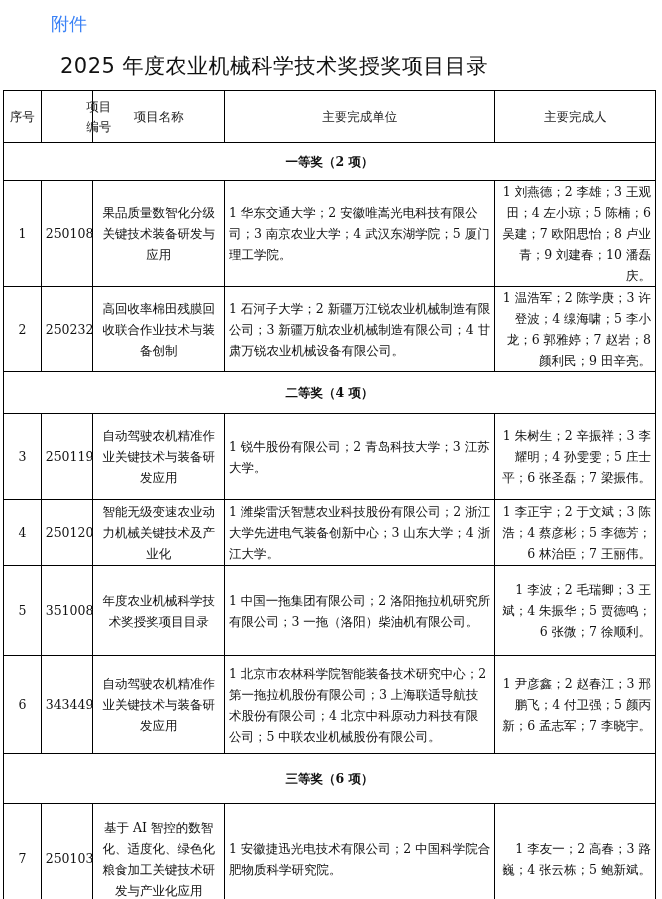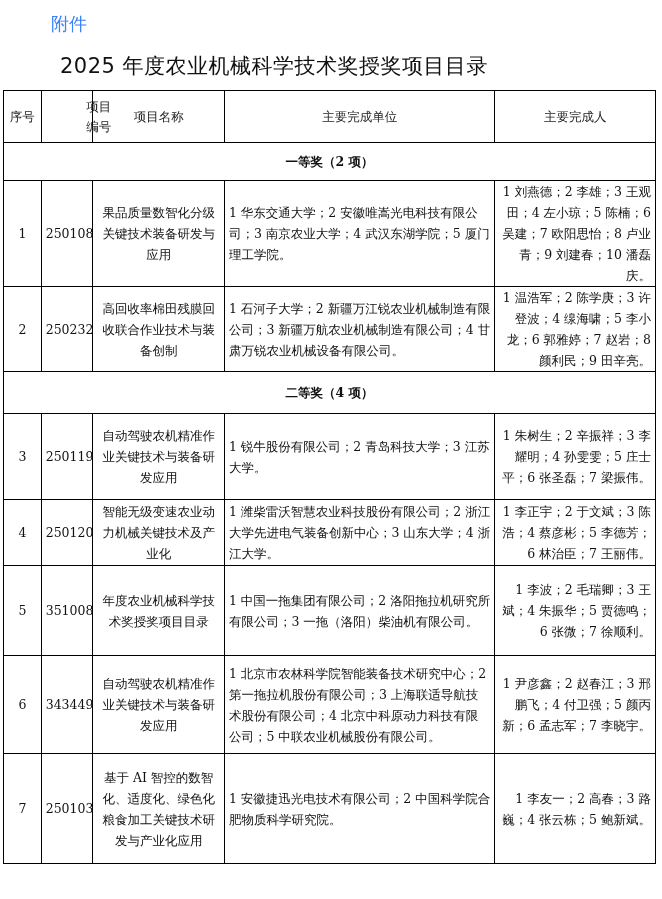--- a/index.html
+++ b/index.html
@@ -114,20 +114,23 @@
     <td class="people">1 李波；2 毛瑞卿；3 王斌；4 朱振华；5 贾德鸣；6 张微；7 徐顺利。</td>
   </tr>
   <tr style="height:98px">
     <td class="no">6</td>
     <td class="code">343449</td>
     <td class="name">自动驾驶农机精准作业关键技术与装备研发应用</td>
     <td class="unit">1 北京市农林科学院智能装备技术研究中心；2 第一拖拉机股份有限公司；3 上海联适导航技术股份有限公司；4 北京中科原动力科技有限公司；5 中联农业机械股份有限公司。</td>
     <td class="people">1 尹彦鑫；2 赵春江；3 邢鹏飞；4 付卫强；5 颜丙新；6 孟志军；7 李晓宇。</td>
   </tr>
 
+  <tr class="section" style="height:50px">
+    <td colspan="5">三等奖（6 项）</td>
+  </tr>
   <tr style="height:110px">
     <td class="no">7</td>
     <td class="code">250103</td>
     <td class="name">基于 AI 智控的数智化、适度化、绿色化粮食加工关键技术研发与产业化应用</td>
     <td class="unit">1 安徽捷迅光电技术有限公司；2 中国科学院合肥物质科学研究院。</td>
     <td class="people">1 李友一；2 高春；3 路巍；4 张云栋；5 鲍新斌。</td>
   </tr>
 </tbody>
   </table>
 

